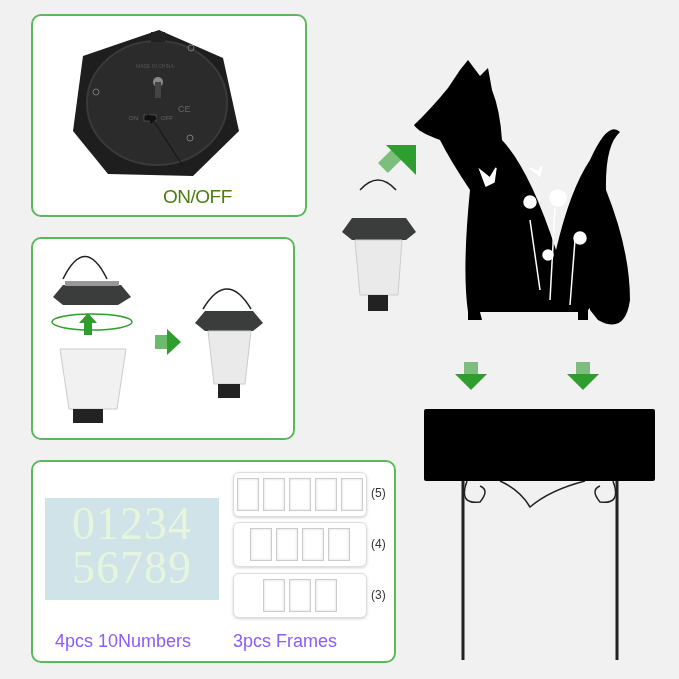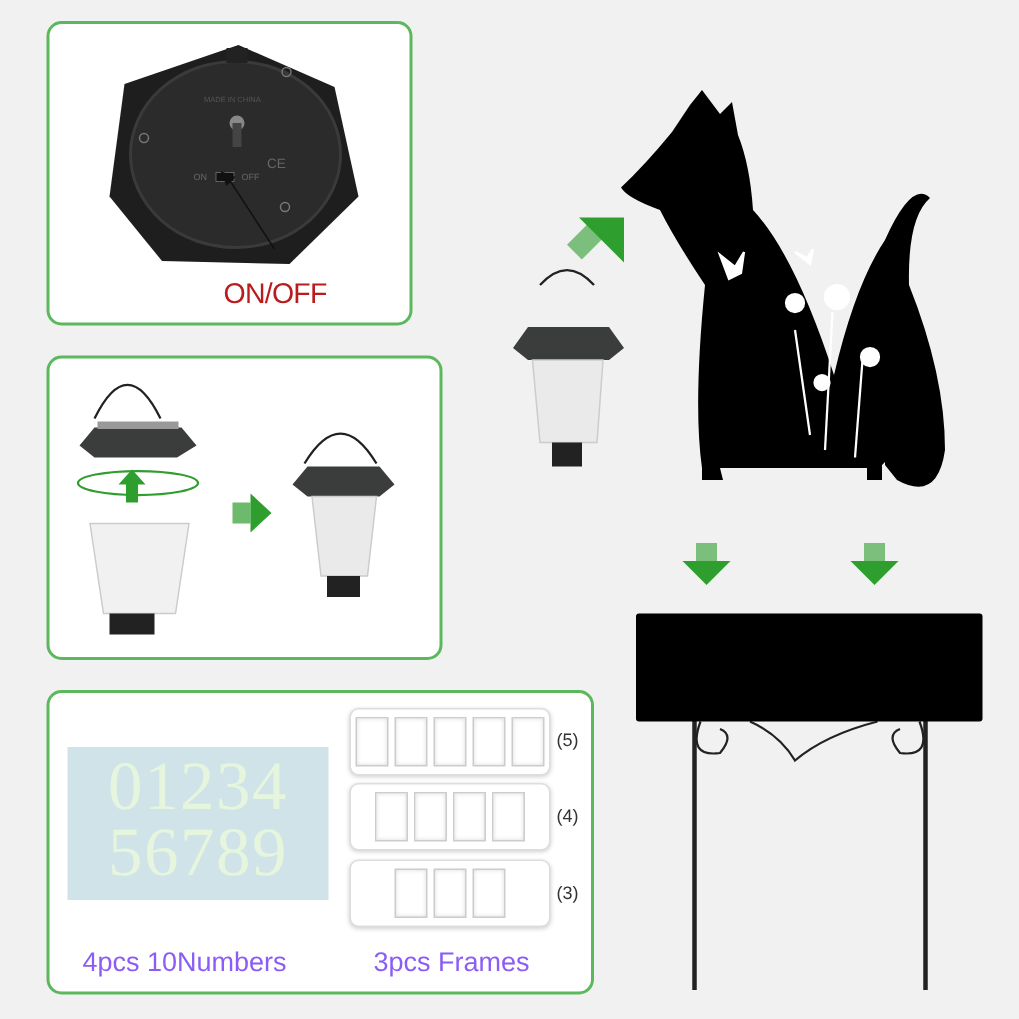--- a/index.html
+++ b/index.html
@@ -3,25 +3,25 @@
 <meta charset="utf-8">
 <style>
   html, body { margin:0; padding:0; }
   body {
     width:679px; height:679px; background:#f1f1f1; position:relative; overflow:hidden;
     font-family:"Liberation Sans", sans-serif;
   }
   .panel {
     position:absolute; background:#ffffff; border:2px solid #5cb85c; border-radius:10px; box-sizing:border-box;
   }
-  #p1 { left:31px; top:14px; width:244px; height:203px; }
+  #p1 { left:31px; top:14px; width:276px; height:203px; }
   #p2 { left:31px; top:237px; width:264px; height:203px; }
   #p3 { left:31px; top:460px; width:365px; height:203px; }
   .abs { position:absolute; }
-  .onoff-label { position:absolute; left:116px; top:170px; font-size:19px; color:#b91c1c; letter-spacing:-0.5px; }
+  .onoff-label { position:absolute; left:130px; top:170px; font-size:19px; color:#4d7c0f; letter-spacing:-0.5px; }
   .cap { position:absolute; font-size:18px; color:#8b5cf6; }
   .numsheet {
     position:absolute; left:12px; top:36px; width:174px; height:102px; background:#cfe3e8;
     font-family:"Liberation Serif", serif; color:#e6f5dd; font-size:46px; line-height:44px;
     text-align:center; letter-spacing:1px; padding-top:4px; box-sizing:border-box;
   }
   .frame {
     position:absolute; left:200px; width:132px; height:43px; background:#fff; border:1px solid #ddd;
     border-radius:6px; box-shadow:0 1px 3px rgba(0,0,0,0.18); display:flex; justify-content:center; align-items:center; gap:4px;
   }
@@ -98,21 +98,21 @@
       <div class="slot"></div>
   </div>
   <div class="fcount" style="top:75px">(4)</div>
   <div class="frame" style="top:111px">
     <div class="slot"></div>
       <div class="slot"></div>
       <div class="slot"></div>
   </div>
   <div class="fcount" style="top:126px">(3)</div>
   <div class="cap" style="left:22px;top:169px">4pcs 10Numbers</div>
-  <div class="cap" style="left:216px;top:169px">3pcs Frames</div>
+  <div class="cap" style="left:200px;top:169px">3pcs Frames</div>
 </div>
 
 <svg class="abs" style="left:330px;top:50px" width="349" height="629">
 
   <g>
     <polygon points="56,95 86,95 86,125" fill="#2e9e2e"></polygon>
     <rect x="50" y="104" width="20" height="14" fill="#2e9e2e" opacity="0.6" transform="rotate(-45 60 111)"></rect>
   </g>
 
   <path d="M30,140 Q48,120 66,140" fill="none" stroke="#222" stroke-width="1.5"></path>

